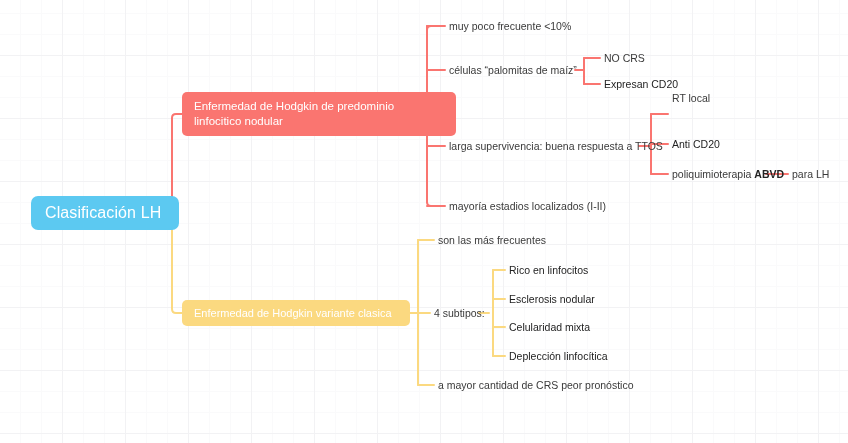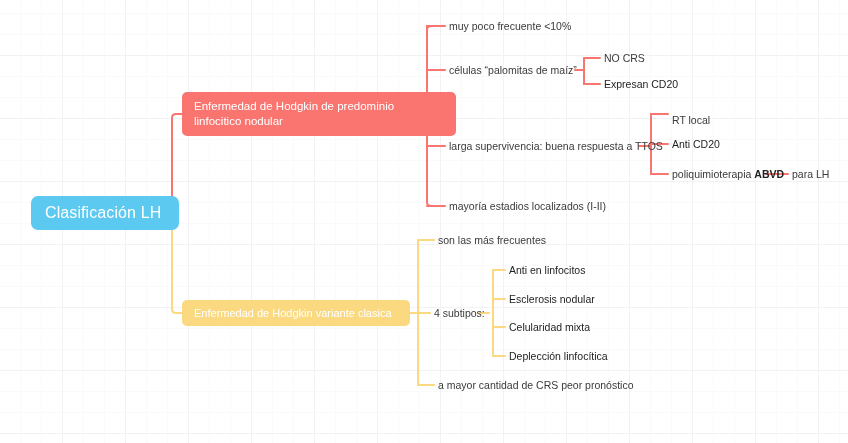--- a/index.html
+++ b/index.html
@@ -148,35 +148,35 @@
   <div class="leaf" style="left:449px; top:26px;">muy poco frecuente &lt;10%</div>
 
   <div class="leaf" style="left:449px; top:70px;">células  “palomitas de maíz”</div>
 
   <div class="leaf" style="left:604px; top:58px;">NO CRS</div>
 
   <div class="leaf bold" style="left:604px; top:84px;">Expresan CD20</div>
 
   <div class="leaf" style="left:449px; top:146px;text-align:right;">larga supervivencia: buena respuesta a TTOS</div>
 
-  <div class="leaf" style="left:672px; top:120px;">RT local</div>
+  <div class="leaf" style="left:672px; top:98px;">RT local</div>
 
   <div class="leaf bold" style="left:672px; top:144px;">Anti CD20</div>
 
   <div class="leaf" style="left:672px; top:174px;"><span>poliquimioterapia </span><span class="bold-seg">ABVD</span></div>
 
   <div class="leaf" style="left:792px; top:174px;">para LH</div>
 
   <div class="leaf" style="left:449px; top:206px;">mayoría estadios localizados (I-II)</div>
 
   <div class="leaf" style="left:438px; top:240px;">son las más frecuentes</div>
 
   <div class="leaf" style="left:434px; top:313px;">4 subtipos:</div>
 
-  <div class="leaf bold" style="left:509px; top:270px;">Anti en linfocitos</div>
+  <div class="leaf bold" style="left:509px; top:270px;">Rico en linfocitos</div>
 
   <div class="leaf bold" style="left:509px; top:299px;">Esclerosis nodular</div>
 
   <div class="leaf bold" style="left:509px; top:327px;">Celularidad mixta</div>
 
   <div class="leaf bold" style="left:509px; top:356px;">Deplección linfocítica</div>
 
   <div class="leaf" style="left:438px; top:385px;">a mayor cantidad de CRS peor pronóstico</div>
 
 </div>

